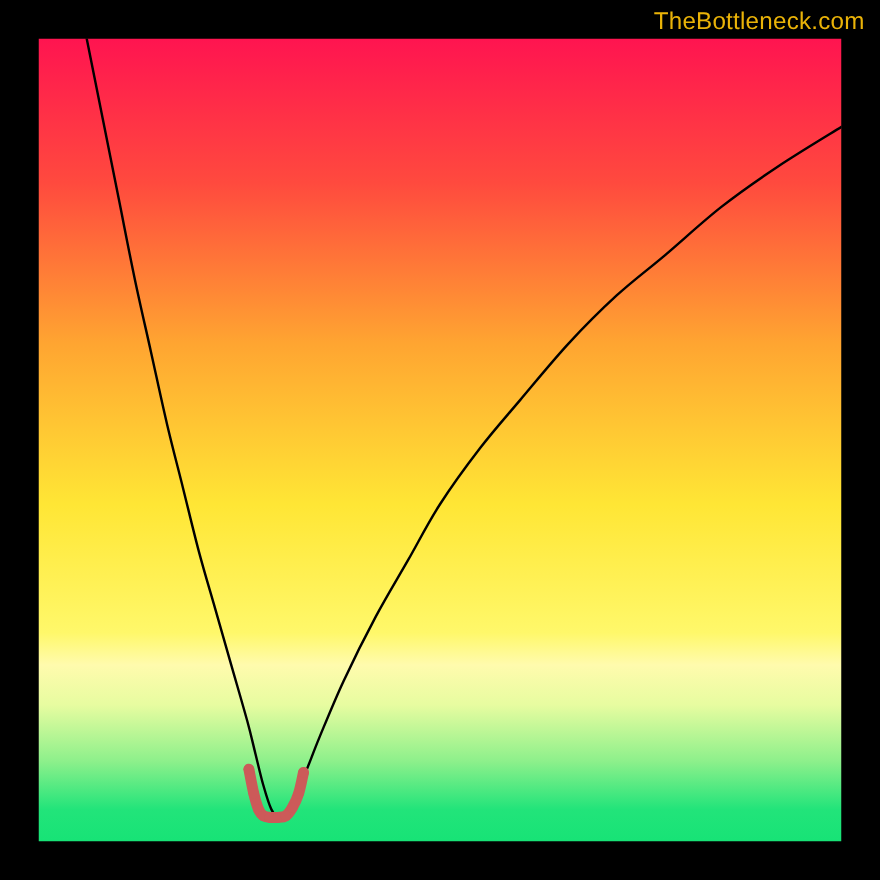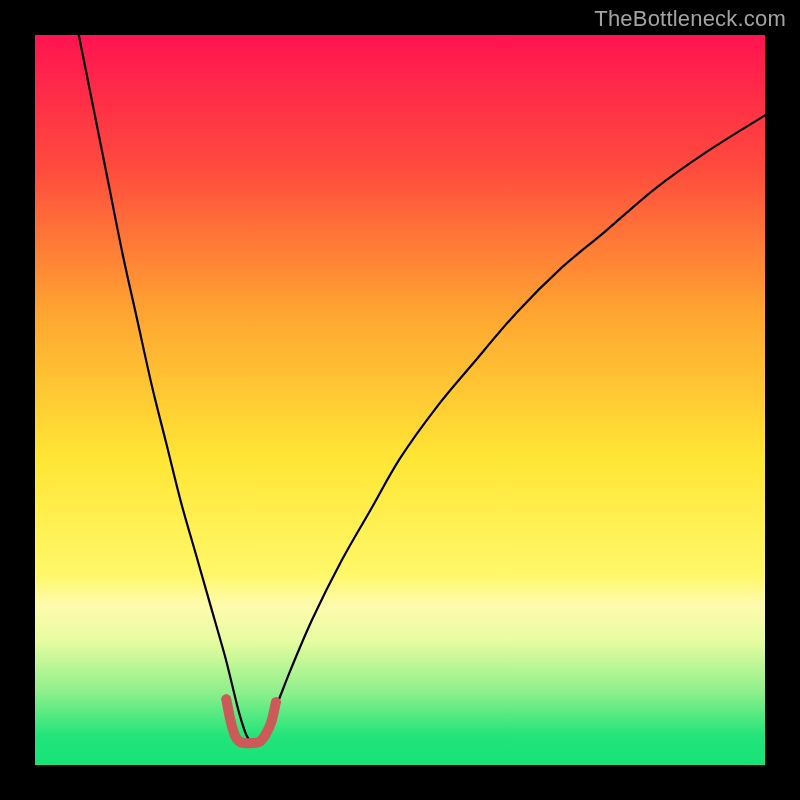--- a/index.html
+++ b/index.html
@@ -14,21 +14,21 @@
   .frame {
     position: absolute;
     left: 0; top: 0;
     width: 800px; height: 800px;
     background: #000;
   }
   .watermark {
     position: absolute;
     top: 6px;
     right: 14px;
-    color: #a3a3a3;
+    color: #eab308;
     font-size: 22px;
     font-weight: 400;
     letter-spacing: 0.2px;
     z-index: 50;
     user-select: none;
   }
   .plot-wrap {
     position: absolute;
     left: 35px;
     top: 35px;

